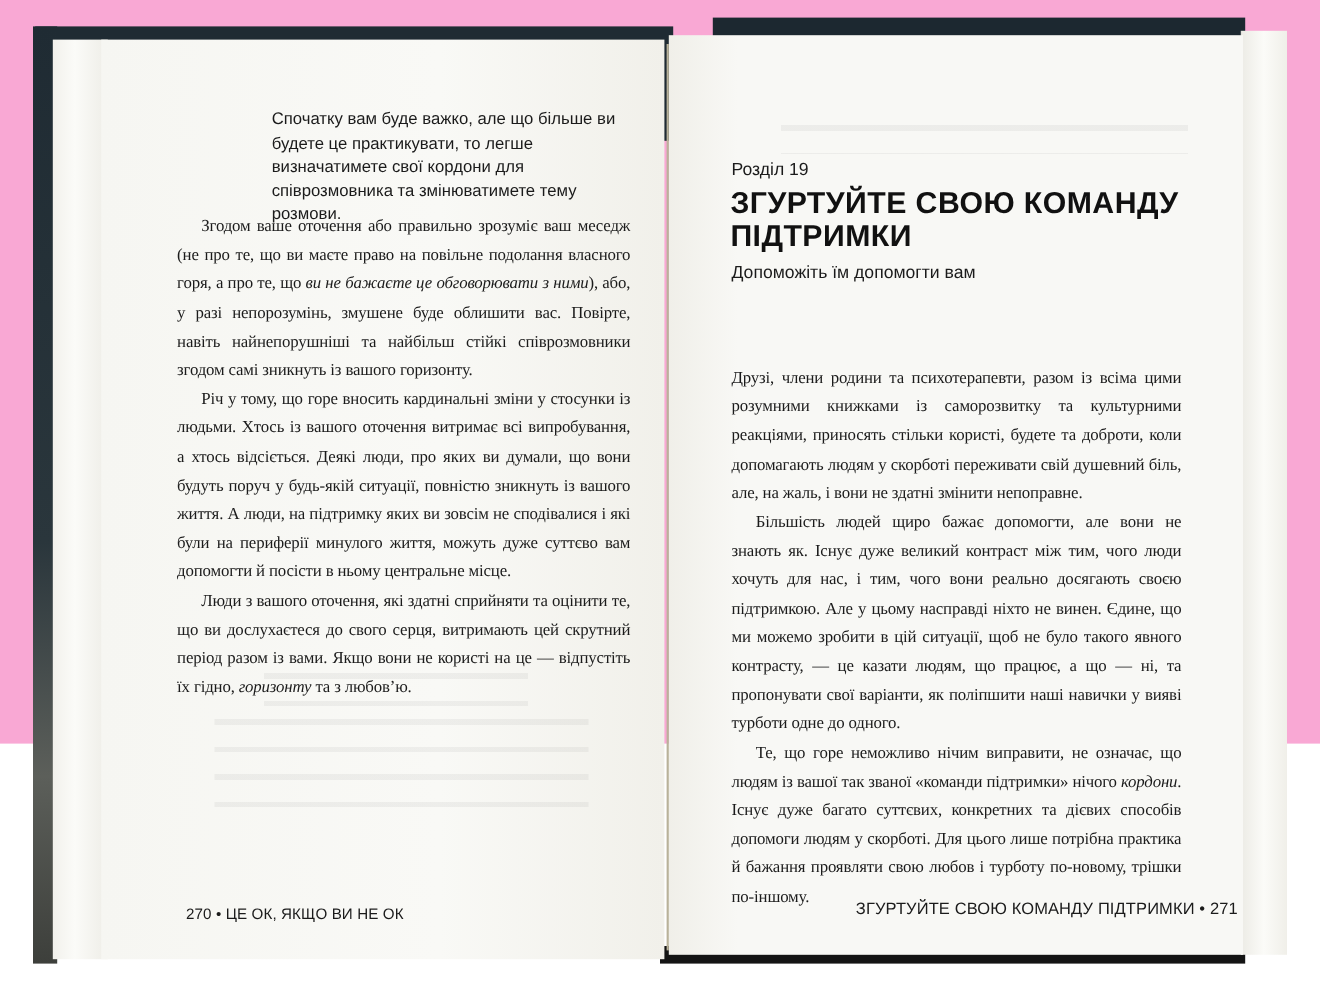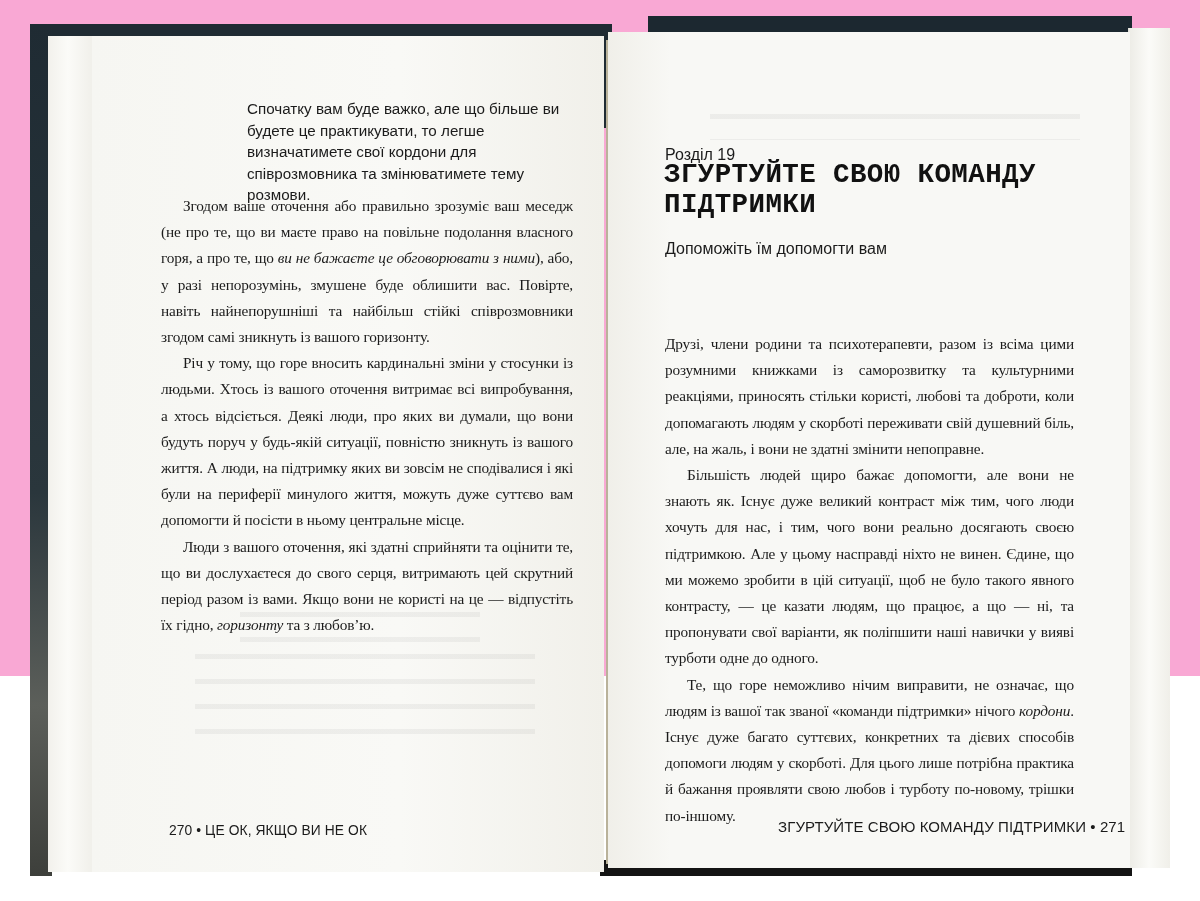--- a/index.html
+++ b/index.html
@@ -113,23 +113,23 @@
       font-size: 13.8px;
       letter-spacing: 0.1px;
     }
     .chapter-num {
       position: absolute;
       left: 665px; top: 146px;
       font-size: 16px;
     }
     .chapter-title {
       position: absolute;
-      left: 664px; top: 160px;
+      left: 664px; top: 170px;
       width: 420px;
-      font-family: Liberation Mono, monospace;
+      font-family: Liberation Sans, sans-serif;
       font-weight: 700;
       font-size: 27.5px;
       line-height: 30px;
       letter-spacing: 0.4px;
       color: #111;
     }
     .chapter-subtitle {
       position: absolute;
       left: 665px; top: 240px;
       font-size: 16px;
@@ -182,19 +182,19 @@
 
   <div class="page page-right"></div>
   <div class="gutter"></div>
   <div class="bleed bleed-3"></div>
 
   <div class="chapter-num sans">Розділ 19</div>
   <div class="chapter-title">ЗГУРТУЙТЕ СВОЮ КОМАНДУ ПІДТРИМКИ</div>
   <div class="chapter-subtitle sans">Допоможіть їм допомогти вам</div>
 
   <div class="right-body serif">
-    <p class="no-indent">Друзі, члени родини та психотерапевти, разом із всіма цими розумними книжками із саморозвитку та культурними реакціями, приносять стільки користі, любові та доброти, коли допомагають людям у скорботі переживати свій душевний біль, але, на жаль, і вони не здатні змінити непоправне.</p>
+    <p class="no-indent">Друзі, члени родини та психотерапевти, разом із всіма цими розумними книжками із саморозвитку та культурними реакціями, приносять стільки користі, будете та доброти, коли допомагають людям у скорботі переживати свій душевний біль, але, на жаль, і вони не здатні змінити непоправне.</p>
     <p>Більшість людей щиро бажає допомогти, але вони не знають як. Існує дуже великий контраст між тим, чого люди хочуть для нас, і тим, чого вони реально досягають своєю підтримкою. Але у цьому насправді ніхто не винен. Єдине, що ми можемо зробити в цій ситуації, щоб не було такого явного контрасту, — це казати людям, що працює, а що — ні, та пропонувати свої варіанти, як поліпшити наші навички у вияві турботи одне до одного.</p>
     <p><span>Те, що горе неможливо нічим виправити, не означає, що людям із вашої так званої «команди підтримки» нічого </span><em>кордони</em><span>. Існує дуже багато суттєвих, конкретних та дієвих способів допомоги людям у скорботі. Для цього лише потрібна практика й бажання проявляти свою любов і турботу по-новому, трішки по-іншому.</span></p>
   </div>
 
   <div class="footer-right sans">ЗГУРТУЙТЕ СВОЮ КОМАНДУ ПІДТРИМКИ • 271</div>
 </div>
 
 </body></html>

